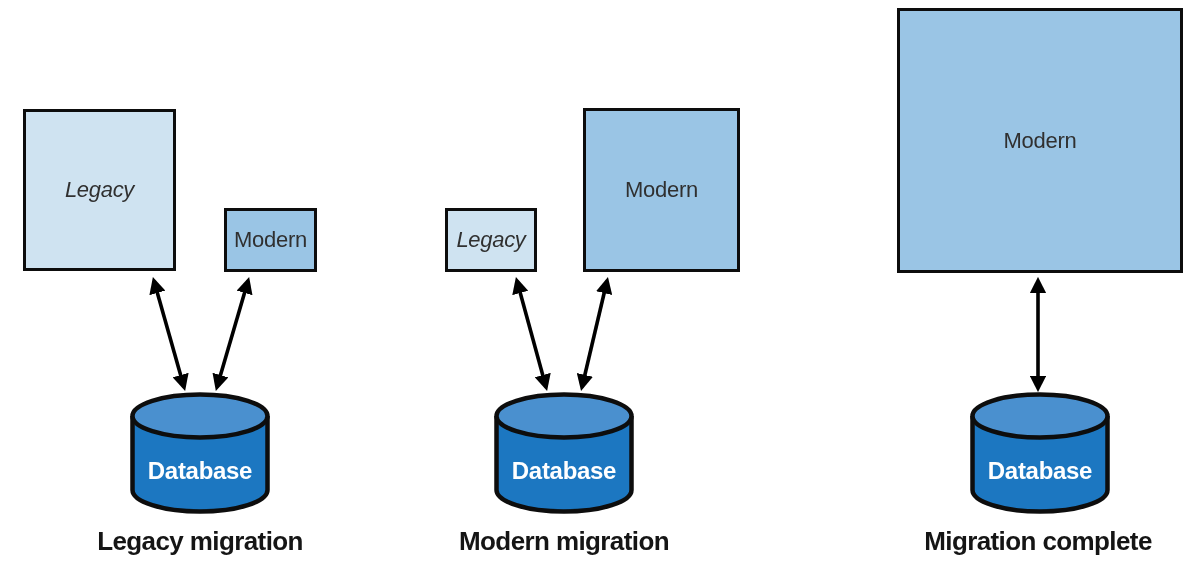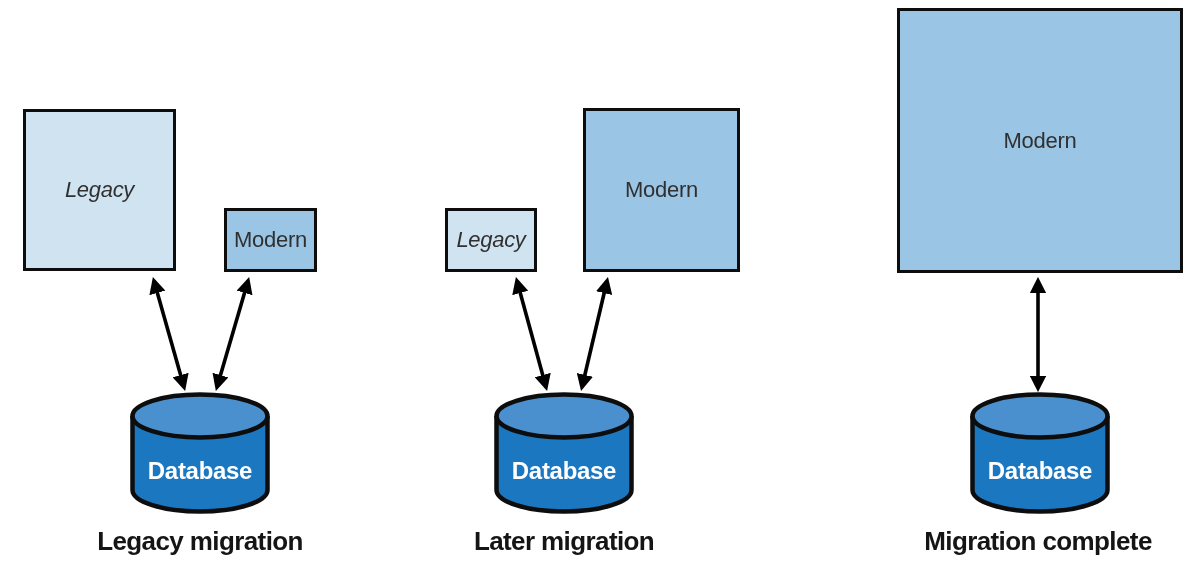--- a/index.html
+++ b/index.html
@@ -121,21 +121,21 @@
       <span>Legacy</span>
     </div>
     <div class="box modern" style="left:583px; top:108px; width:157px; height:164px;">
       <span>Modern</span>
     </div>
     <svg class="db" style="left:492px; top:391px;" width="144" height="126" viewBox="0 0 144 126">
       <path class="db-body" d="M4.5,25 v74 a67.5,21.5 0 0 0 135,0 v-74"></path>
       <ellipse class="db-top" cx="72" cy="25" rx="67.5" ry="21.5"></ellipse>
       <text class="db-label" x="72" y="88">Database</text>
     </svg>
-    <div class="caption" style="left:404px; top:526px;">Later migration</div>
+    <div class="caption" style="left:404px; top:526px;">Modern migration</div>
   </div>
 
   
   <div class="panel">
     <div class="box modern" style="left:897px; top:8px; width:286px; height:265px;">
       <span>Modern</span>
     </div>
     <svg class="db" style="left:968px; top:391px;" width="144" height="126" viewBox="0 0 144 126">
       <path class="db-body" d="M4.5,25 v74 a67.5,21.5 0 0 0 135,0 v-74"></path>
       <ellipse class="db-top" cx="72" cy="25" rx="67.5" ry="21.5"></ellipse>

